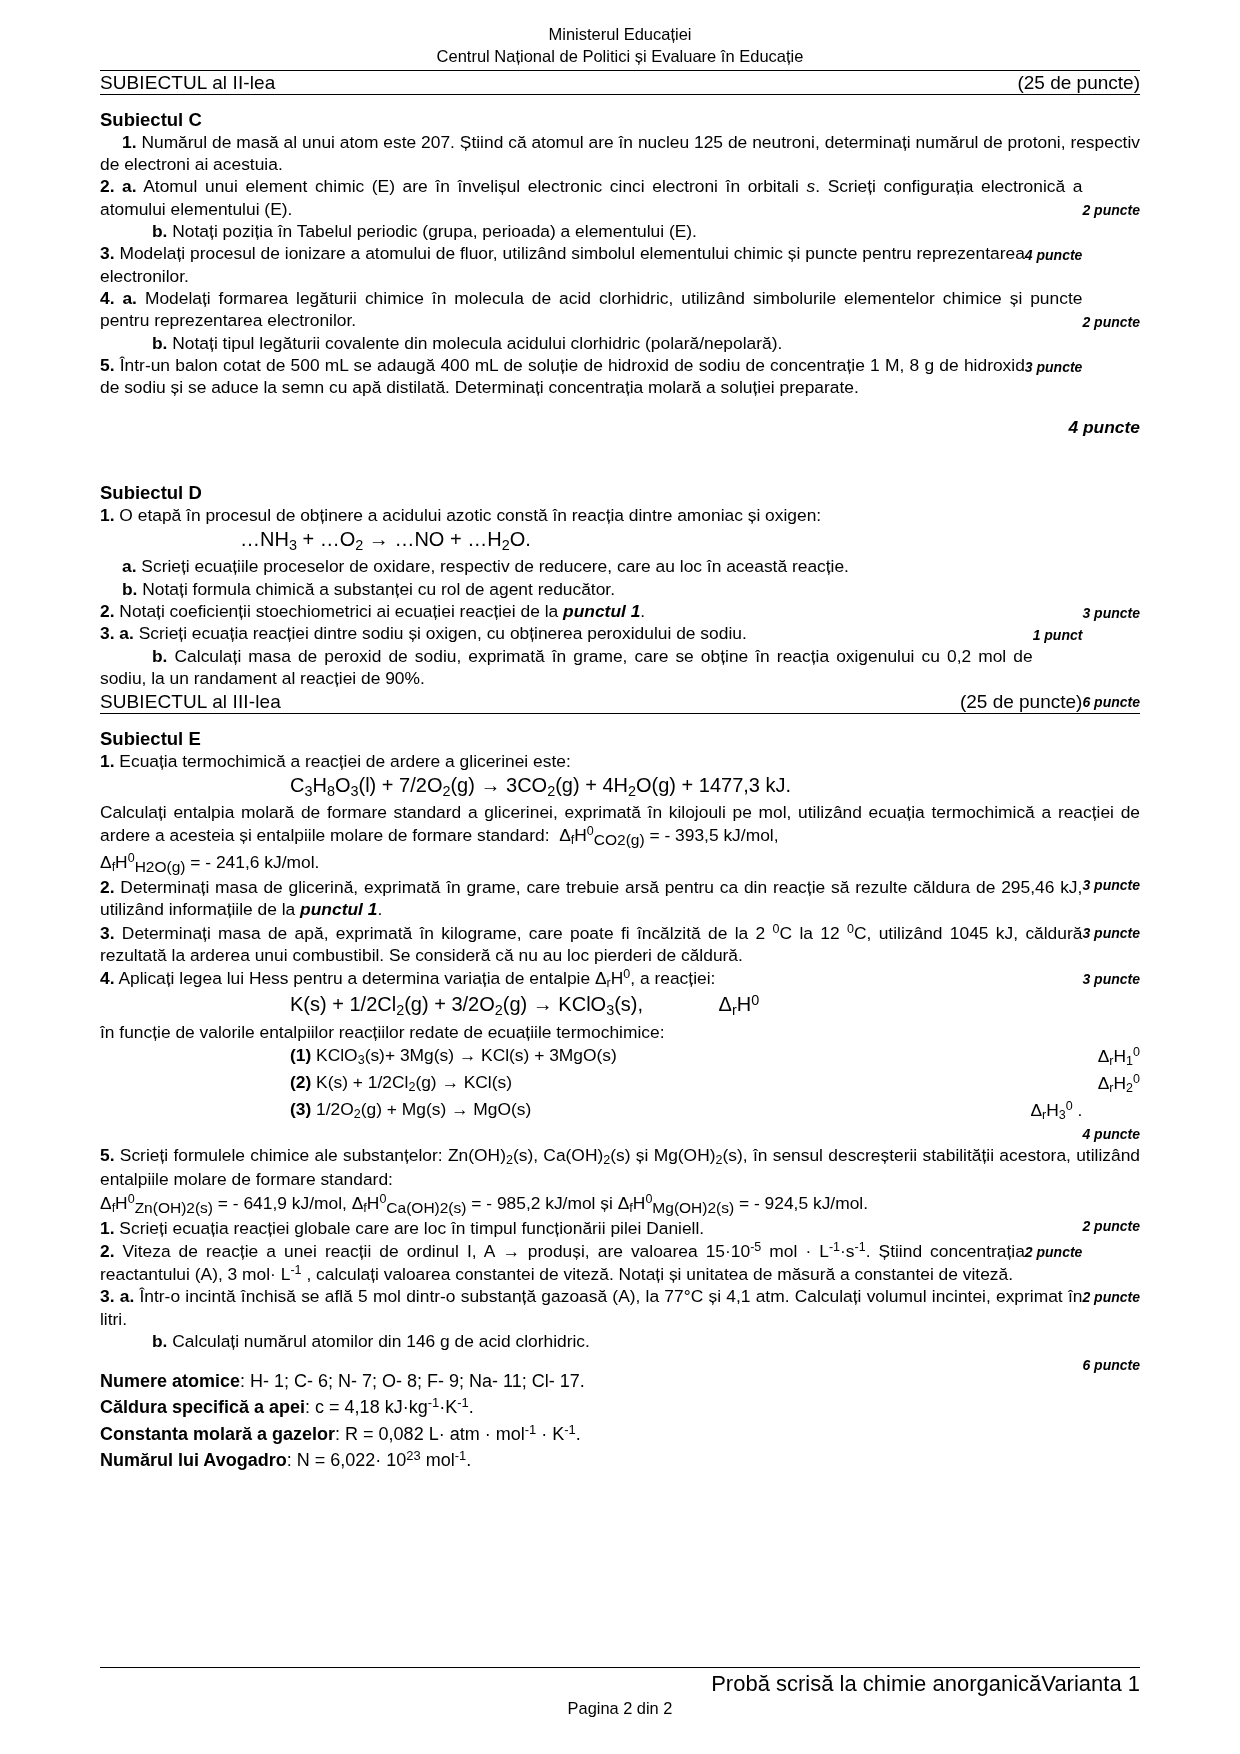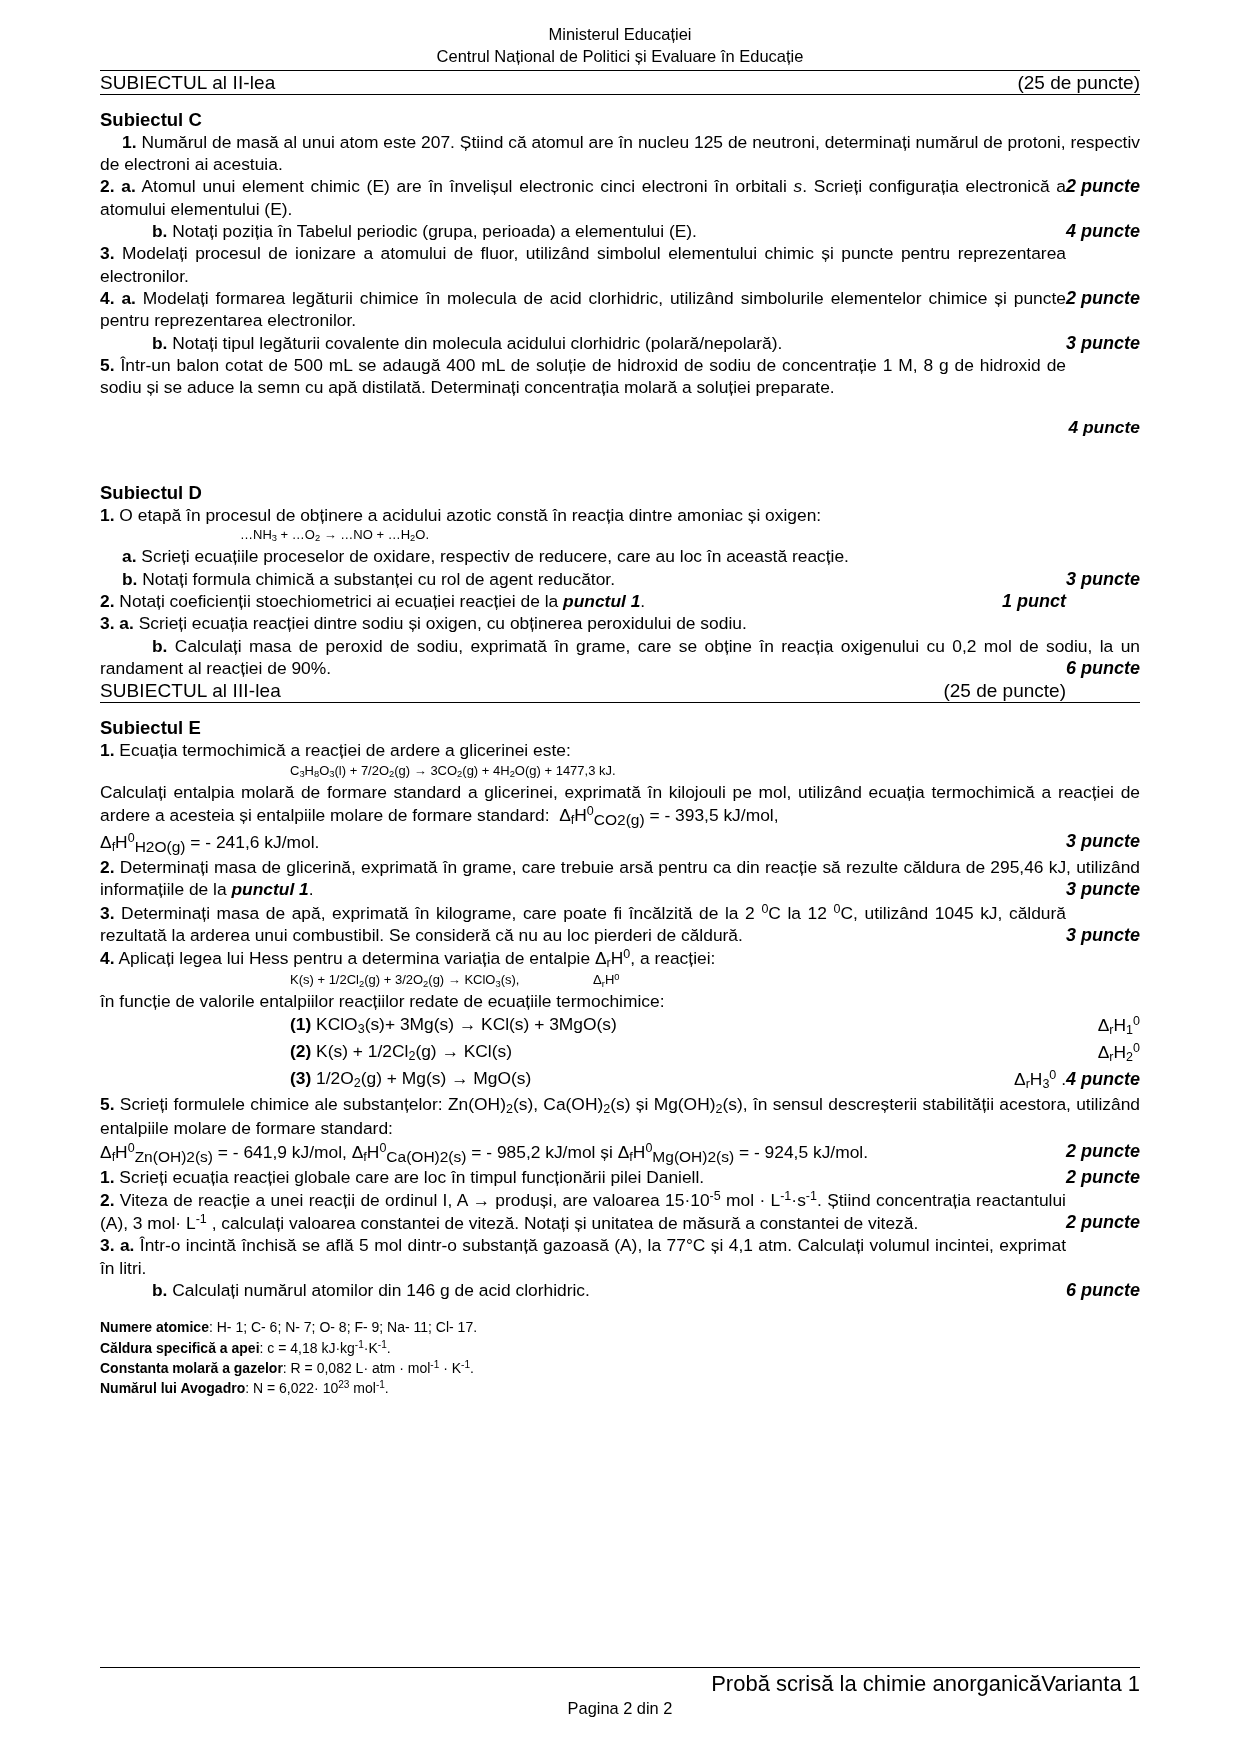--- a/index.html
+++ b/index.html
@@ -67,50 +67,51 @@
     display: inline-block;
     width: 52px;
   }
   .b { font-weight: bold; }
   .i { font-style: italic; }
   .bi { font-weight: bold; font-style: italic; }
   .pts {
     float: right;
     font-weight: bold;
     font-style: italic;
-    font-size: 18px;
+    font-size: 14px;
+    margin-top: 27px;
   }
   .ptsline {
     text-align: right;
     font-weight: bold;
     font-style: italic;
     font-size: 17.4px;
     line-height: 1.285;
   }
   sub { font-size: 0.72em; vertical-align: -0.25em; }
   sup { font-size: 0.72em; vertical-align: 0.45em; }
   .eqline {
-    font-size: 13px;
+    font-size: 20px;
     line-height: 1.35;
     margin: 0;
   }
   .eq-indent { display:inline-block; width: 140px; }
   .eq-indent2 { display:inline-block; width: 190px; }
   .hess-row {
     display: flex;
     font-size: 17.4px;
     line-height: 1.45;
   }
   .hess-row .lab { width: 190px; flex: none; }
   .hess-row .eq { flex: 1; }
   .hess-row .dh { width: 150px; flex: none; text-align: right; }
   .gap12 { height: 12px; }
   .gap16 { height: 16px; }
   .notes {
-    font-size: 14px;
+    font-size: 18px;
     line-height: 1.45;
   }
   .footer {
     position: absolute;
     left: 100px;
     right: 100px;
     bottom: 36px;
   }
   .footer-rule {
     border-bottom: 1.4px solid #000;

